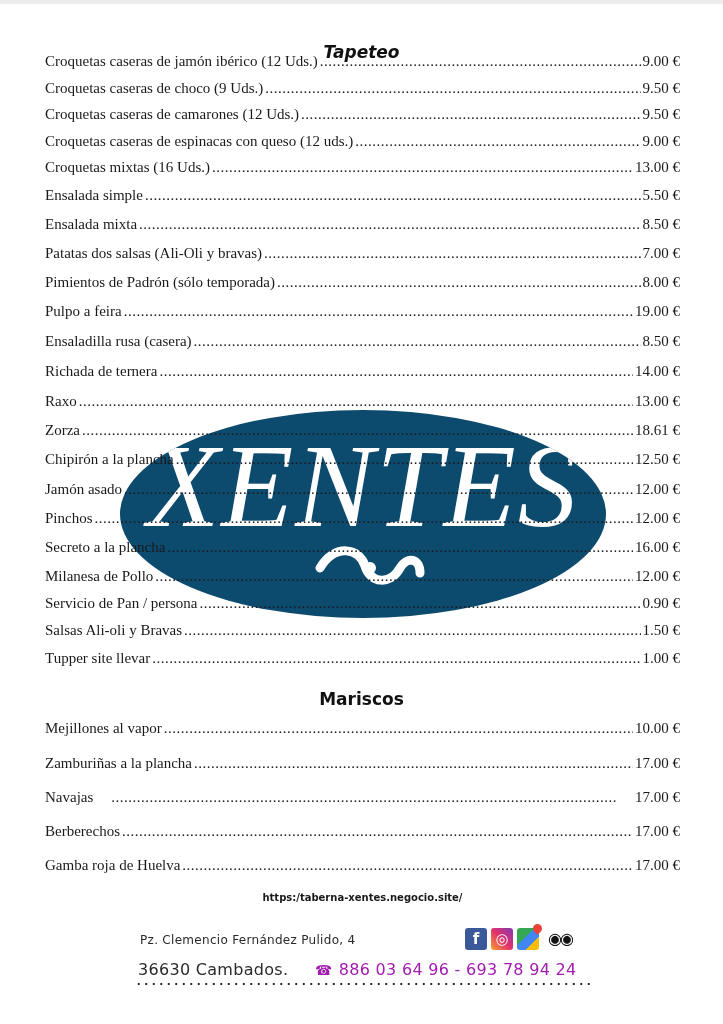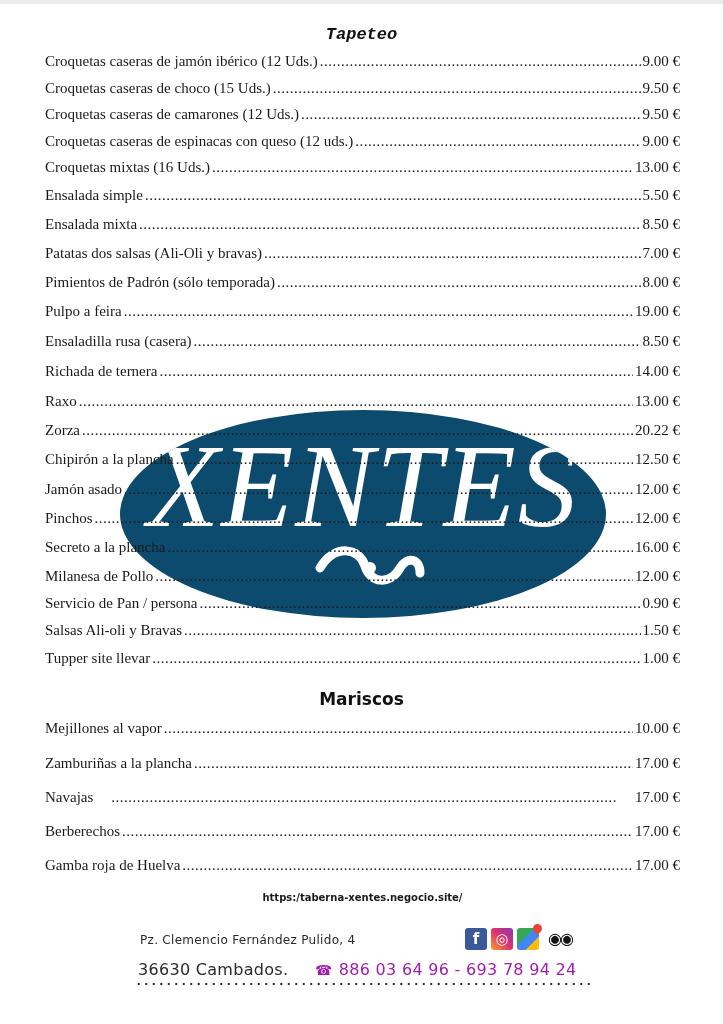--- a/index.html
+++ b/index.html
@@ -36,30 +36,30 @@
 <div class="topbar"></div>
 
 <div class="watermark">
   <div class="wm-text">XENTES</div>
   <svg class="wm-swirl" viewBox="0 0 110 56">
     <path d="M5 30 C 20 5, 45 10, 50 28 C 55 45, 75 48, 85 30 C 92 18, 105 20, 105 35" fill="none" stroke="#fff" stroke-width="9" stroke-linecap="round"></path>
     <circle cx="55" cy="30" r="6" fill="#fff"></circle>
   </svg>
 </div>
 
-<div class="section-title italic" style="top:25px;font-family:Liberation Mono, monospace;">Tapeteo</div>
+<div class="section-title italic" style="top:42px;">Tapeteo</div>
 
 <div id="tapeteo-list">
     <div class="row" style="top: 51px;">
       <span class="name">Croquetas caseras de jamón ibérico (12 Uds.)</span>
       <span class="dots"></span>
       <span class="price">9.00 €</span>
     </div>
     <div class="row" style="top: 78px;">
-      <span class="name">Croquetas caseras de choco (15 Uds.)</span>
+      <span class="name">Croquetas caseras de choco (9 Uds.)</span>
       <span class="dots"></span>
       <span class="price">9.50 €</span>
     </div>
     <div class="row" style="top: 104px;">
       <span class="name">Croquetas caseras de camarones (12 Uds.)</span>
       <span class="dots"></span>
       <span class="price">9.50 €</span>
     </div>
     <div class="row" style="top: 131px;">
       <span class="name">Croquetas caseras de espinacas con queso (12 uds.)</span>
@@ -107,21 +107,21 @@
       <span class="price">14.00 €</span>
     </div>
     <div class="row" style="top: 391px;">
       <span class="name">Raxo</span>
       <span class="dots"></span>
       <span class="price">13.00 €</span>
     </div>
     <div class="row" style="top: 420px;">
       <span class="name">Zorza</span>
       <span class="dots"></span>
-      <span class="price">20.22 €</span>
+      <span class="price">18.61 €</span>
     </div>
     <div class="row" style="top: 449px;">
       <span class="name">Chipirón a la plancha</span>
       <span class="dots"></span>
       <span class="price">12.50 €</span>
     </div>
     <div class="row" style="top: 479px;">
       <span class="name">Jamón asado</span>
       <span class="dots"></span>
       <span class="price">12.00 €</span>

